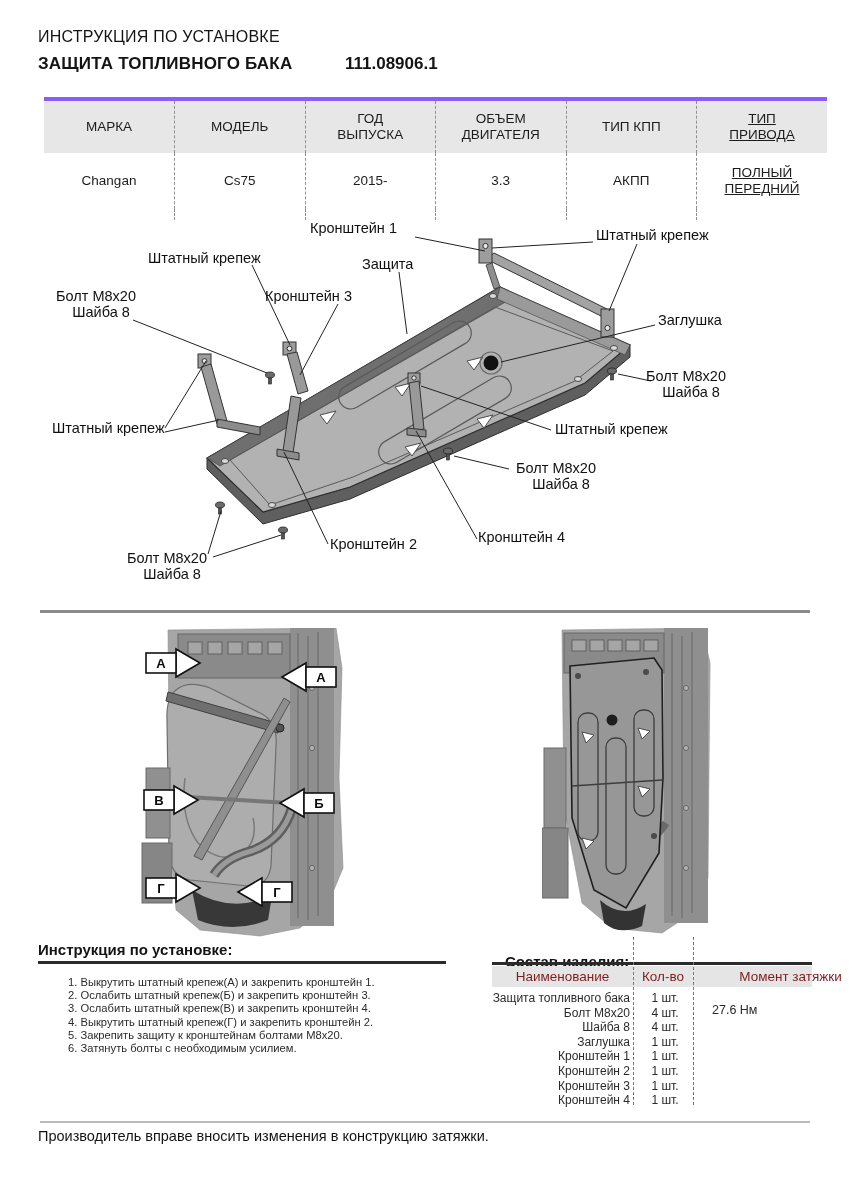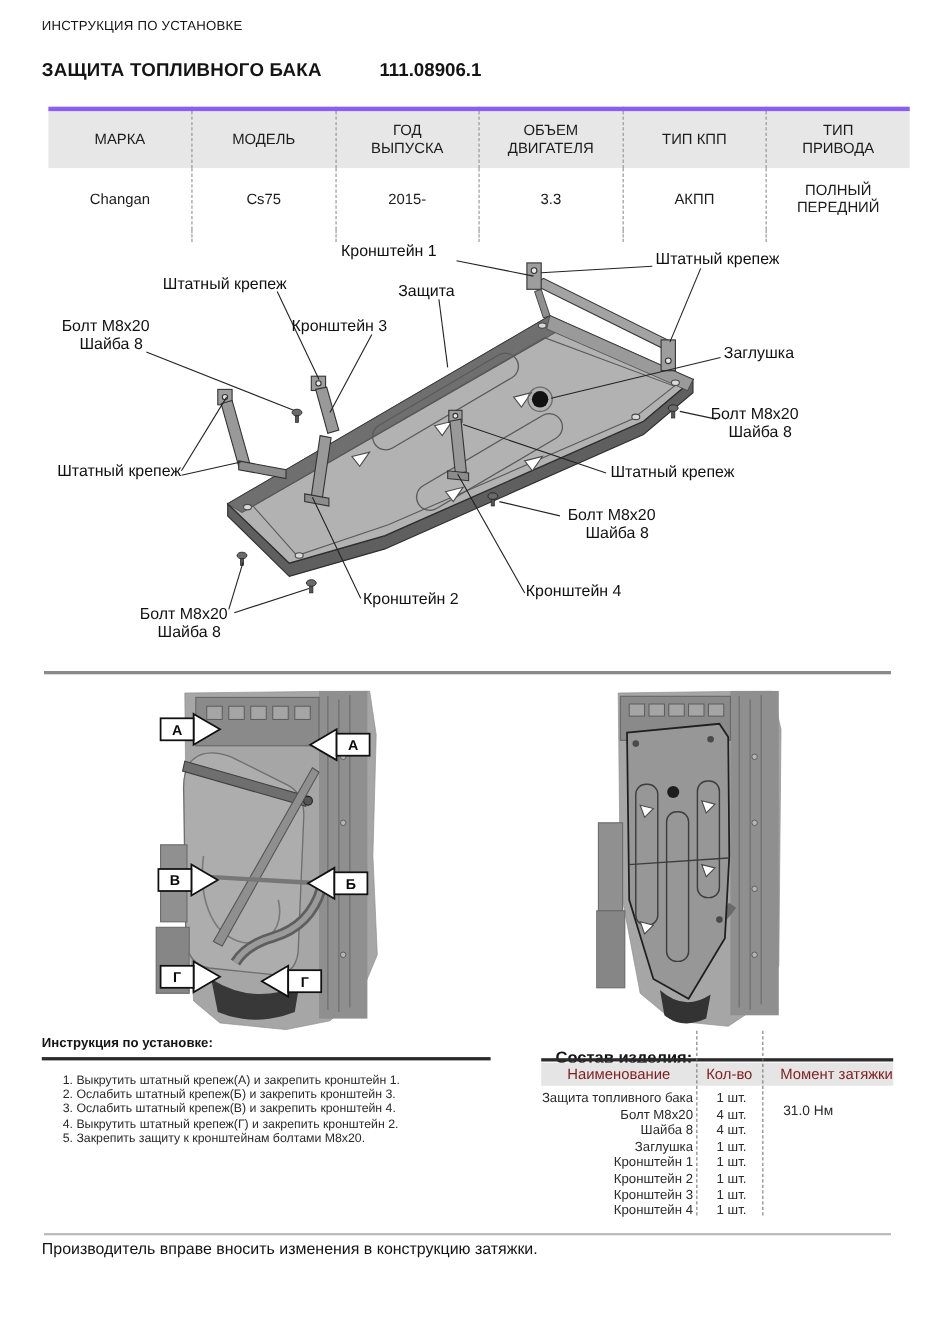--- a/index.html
+++ b/index.html
@@ -1,42 +1,42 @@
 <!DOCTYPE html>
 <html><head>
 <meta charset="utf-8">
 <style>
   html,body{margin:0;padding:0;background:#fff;}
   .page{position:relative;width:849px;height:1200px;background:#fff;overflow:hidden;
         font-family:"Liberation Sans",sans-serif;color:#141414;}
   .abs{position:absolute;}
   
-  .h1{left:38px;top:16px;font-size:12px;letter-spacing:.2px;text-align:right;}
+  .h1{left:38px;top:28px;font-size:16px;letter-spacing:.2px;text-align:right;}
   .h2{left:38px;top:54px;font-size:17px;font-weight:bold;letter-spacing:.2px;}
   .pn{left:345px;top:54px;font-size:17px;font-weight:bold;}
   
   table.spec{position:absolute;left:44px;top:97px;width:783px;border-collapse:collapse;
              table-layout:fixed;border-top:4px solid #8b5cf6;}
   table.spec th,table.spec td{border-right:1px dashed #8f8f8f;text-align:center;
              font-size:13.5px;font-weight:normal;color:#1c1c1c;line-height:16px;vertical-align:middle;}
-  table.spec th:last-child,table.spec td:last-child{border-right:none;}
+  table.spec th:last-child,table.spec td:last-child{border-right:none;text-decoration:underline;}
   table.spec thead th{background:#e7e7e7;height:50px;}
   table.spec tbody td{height:54px;background:#fff;}
   table.spec tr.tail td{height:9px;}
   .cellline{display:block;}
   .cellline:empty{display:none;}
   
   svg text{font-family:"Liberation Sans",sans-serif;}
   .callout{font-size:14.5px;fill:#101010;}
   .mletter{font-size:13px;font-weight:bold;fill:#0a0a0a;text-anchor:middle;}
   .divider{left:40px;top:610px;width:770px;height:3px;background:#8a8a8a;}
   
-  .insTitle{left:38px;top:941px;font-size:12px;font-weight:bold;}
+  .insTitle{left:38px;top:941px;font-size:15px;font-weight:bold;}
   .insRule{left:38px;top:961px;width:408px;height:3px;background:#2b2b2b;}
-  .insList{left:57px;top:976px;width:400px;font-size:11.2px;line-height:13.2px;color:#2a2a2a;}
+  .insList{left:68px;top:976px;width:400px;font-size:11.2px;line-height:13.2px;color:#2a2a2a;}
   .partsTitle{left:505px;top:941px;font-size:15px;font-weight:bold;margin-top:12px;}
   .partsRule{left:492px;top:962px;width:320px;height:3px;background:#2b2b2b;}
   .partsHead{left:492px;top:966px;width:320px;height:21px;background:#e5e5e5;}
   .ph{position:absolute;top:969px;font-size:13.5px;color:#7f1d1d;text-align:center;}
   .dash{position:absolute;top:937px;height:168px;width:0;border-left:1px dashed #787878;}
   .partsRows{left:480px;top:991px;width:215px;font-size:12px;line-height:14.6px;color:#2a2a2a;}
   .prow{display:flex;}
   .pname{width:150px;text-align:right;padding-right:5px;}
   .pqty{width:60px;text-align:center;}
   .torque{left:712px;top:1003px;font-size:12.5px;color:#2a2a2a;}
@@ -347,28 +347,29 @@
   </svg>
 
   <div class="abs insTitle">Инструкция по установке:</div>
   <div class="abs insRule"></div>
   <div class="abs insList">
     <div>1. Выкрутить штатный крепеж(А) и закрепить кронштейн 1.</div>
     <div>2. Ослабить штатный крепеж(Б) и закрепить кронштейн 3.</div>
     <div>3. Ослабить штатный крепеж(В) и закрепить кронштейн 4.</div>
     <div>4. Выкрутить штатный крепеж(Г) и закрепить кронштейн 2.</div>
     <div>5. Закрепить защиту к кронштейнам болтами М8х20.</div>
+    <div>6. Затянуть болты с необходимым усилием.</div>
   </div>
 
   <div class="abs partsTitle">Состав изделия:</div>
   <div class="abs partsRule"></div>
   <div class="abs partsHead"></div>
   <div class="ph" style="left:492px;width:141px">Наименование</div>
   <div class="ph" style="left:633px;width:60px">Кол-во</div>
-  <div class="ph" style="left:701px;width:119px">Момент затяжки</div>
+  <div class="ph" style="left:731px;width:119px">Момент затяжки</div>
   <div class="dash" style="left:633px"></div>
   <div class="dash" style="left:693px"></div>
   <div class="abs partsRows">
     <div class="prow">
         <span class="pname">Защита топливного бака</span>
         <span class="pqty">1 шт.</span>
       </div>
     <div class="prow">
         <span class="pname">Болт М8х20</span>
         <span class="pqty">4 шт.</span>
@@ -391,18 +392,18 @@
       </div>
     <div class="prow">
         <span class="pname">Кронштейн 3</span>
         <span class="pqty">1 шт.</span>
       </div>
     <div class="prow">
         <span class="pname">Кронштейн 4</span>
         <span class="pqty">1 шт.</span>
       </div>
   </div>
-  <div class="abs torque">31.0 Нм</div>
+  <div class="abs torque">27.6 Нм</div>
 
   <div class="abs footRule"></div>
   <div class="abs footNote">Производитель вправе вносить изменения в конструкцию затяжки.</div>
 
 </div>
 
 </body></html>

